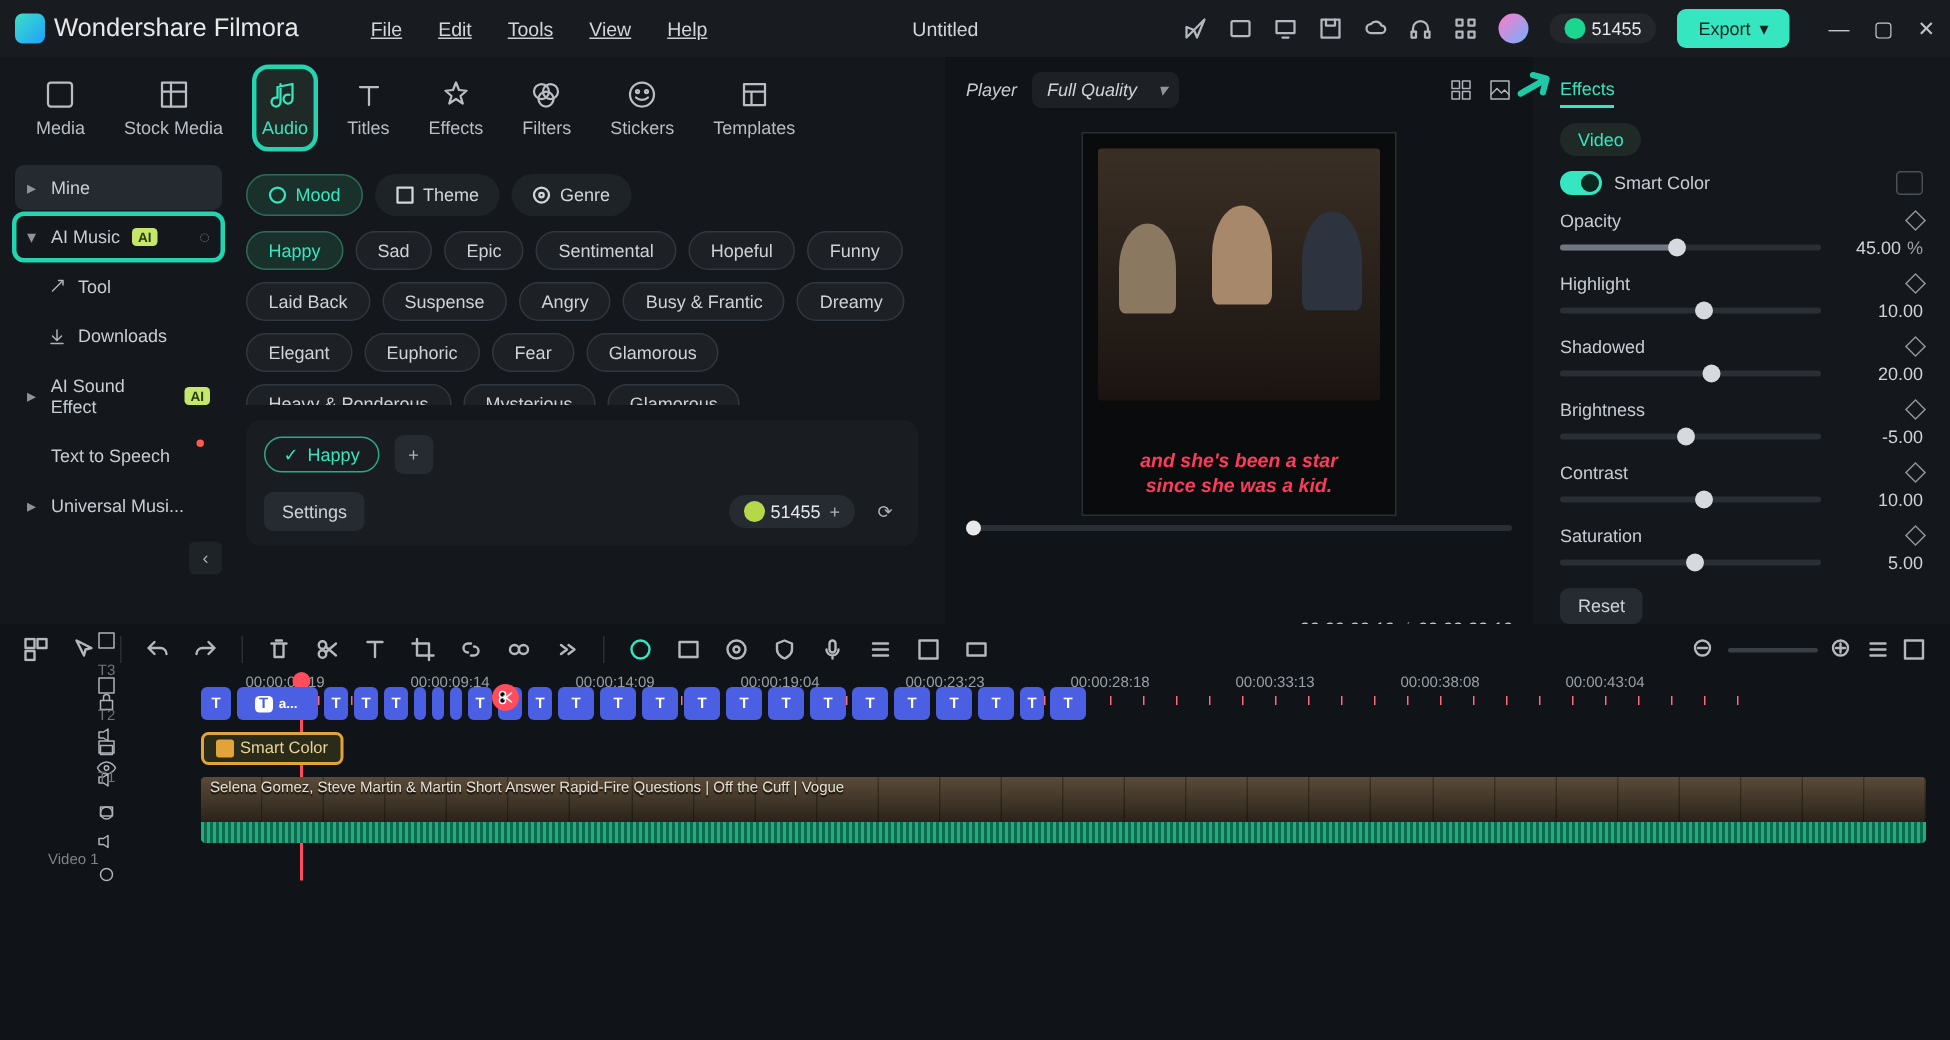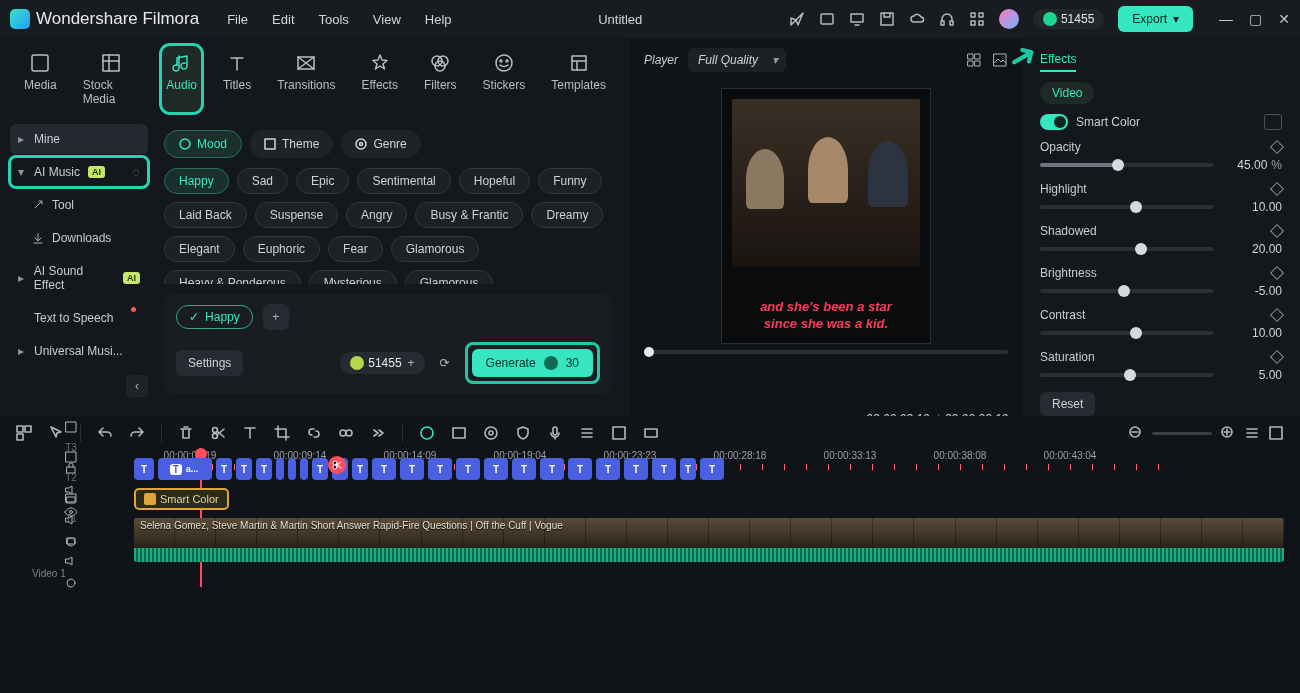--- a/index.html
+++ b/index.html
@@ -3,21 +3,21 @@
 <meta charset="utf-8">
 <style>
 * { margin: 0; padding: 0; box-sizing: border-box; font-family: -apple-system, BlinkMacSystemFont, "Segoe UI", Arial, sans-serif; }
 body { background: #0f1114; color: #c8cdd4; font-size: 12px; width: 1300px; height: 693px; overflow: hidden; }
 .app { display: flex; flex-direction: column; height: 100%; }
 
 
 .titlebar { height: 38px; background: #181b20; display: flex; align-items: center; padding: 0 10px; gap: 16px; }
 .titlebar .logo { display: flex; align-items: center; gap: 6px; font-size: 17px; color: #e8e8e8;}
 .titlebar .logo-badge { width: 20px; height: 20px; background: linear-gradient(135deg,#3be0c5,#1fa0ff); border-radius: 5px; }
-.menu { display: flex; gap: 24px; margin-left: 12px; }
+.menu { display: flex; gap: 24px; margin-left: 32px; text-decoration: underline; }
 .menu span { color: #d2d6db; font-size: 13px; cursor: pointer; }
 .titlebar .doc-title { flex: 1; text-align: center; color: #d2d6db; font-size: 13px; }
 .titlebar .tb-icons { display: flex; gap: 14px; align-items: center; }
 .titlebar .tb-icons svg { width: 16px; height: 16px; stroke: #b4b9bf; fill:none; stroke-width:1.5;}
 .credit-pill { display:flex; align-items:center; gap:4px; background:#23272c; border-radius: 14px; padding:3px 10px; color:#e8e8e8; }
 .credit-pill .coin { width:14px;height:14px;border-radius:50%;background:#1bd68e; display:inline-block;}
 .avatar-circle{width:20px;height:20px;border-radius:50%;background:linear-gradient(135deg,#ff7ac6,#6fb1ff);}
 .export-btn { background:#35e6c1; color:#0d2620; padding:6px 14px; border-radius:6px; display:flex; align-items:center; gap:6px; cursor:pointer; font-weight:500;}
 .win-ctrl { display:flex; gap:16px; margin-left:10px;}
 .win-ctrl span{color:#c0c4c9;font-size:14px;cursor:pointer;}
@@ -235,27 +235,20 @@
             <span>Audio</span>
           </div>
         <div class="mtab">
             <svg>
               <path d="M5 6h12M11 6v12"></path>
             </svg>
             <span>Titles</span>
           </div>
         <div class="mtab">
             <svg>
-              <rect x="3" y="5" width="16" height="12"></rect>
-              <path d="M3 5l16 12M19 5L3 17"></path>
-            </svg>
-            <span>Transitions</span>
-          </div>
-        <div class="mtab">
-            <svg>
               <path d="M11 3l2 5 5 .5-4 3.5 1.5 5L11 14l-4.5 3 1.5-5-4-3.5 5-.5z"></path>
             </svg>
             <span>Effects</span>
           </div>
         <div class="mtab">
             <svg>
               <circle cx="8" cy="9" r="5"></circle>
               <circle cx="14" cy="9" r="5"></circle>
               <circle cx="11" cy="14" r="5"></circle>
             </svg>
@@ -371,27 +364,20 @@
             </div>
             <div class="gen-row2">
               <div class="settings-btn">Settings</div>
               <div class="spacer"></div>
               <div class="credit-badge">
                   <span class="ycoin"></span>
                   <span>51455</span>
                   <span class="pl">+</span>
                 </div>
               <div class="refresh">⟳</div>
-              <div class="generate-outline">
-                <div class="generate-btn">
-                  <span>Generate</span>
-                  <span class="gcoin"></span>
-                  <span>30</span>
-                </div>
-              </div>
             </div>
           </div>
         </div>
       </div>
     </div>
 
     <div class="center">
       <div class="player-head">
         <span class="label">Player</span>
         <div class="quality-dd">Full Quality</div>

